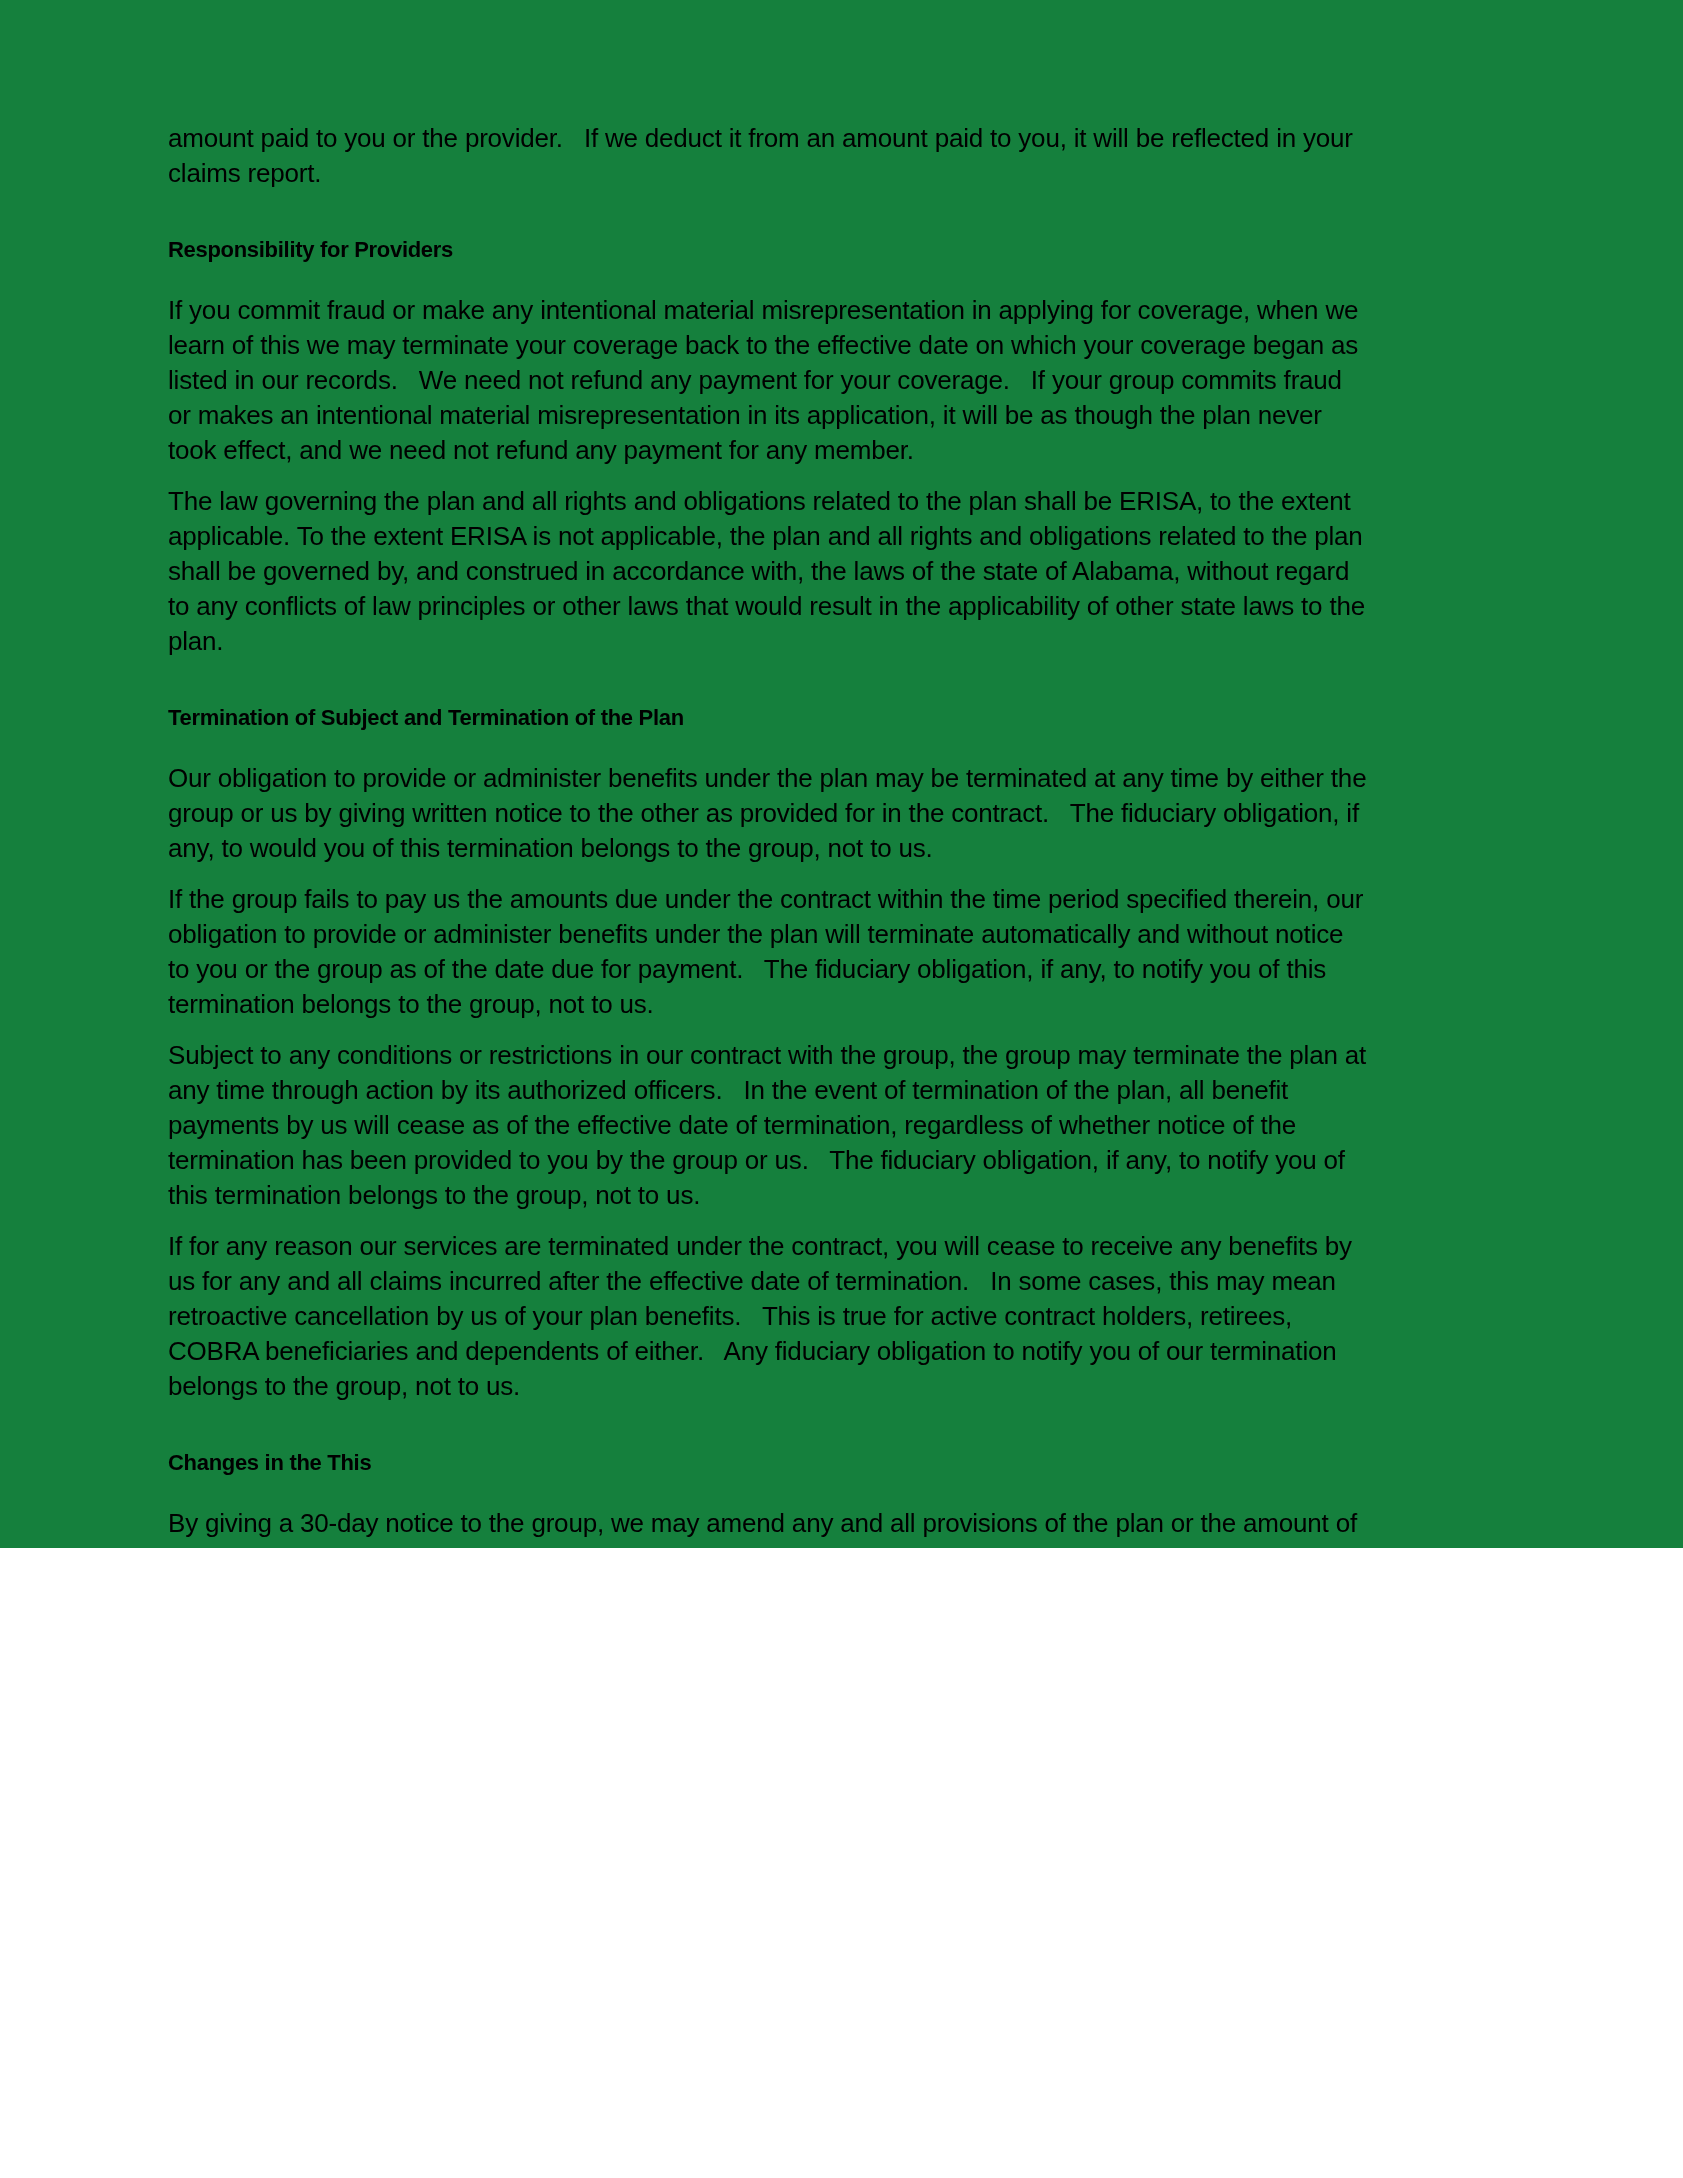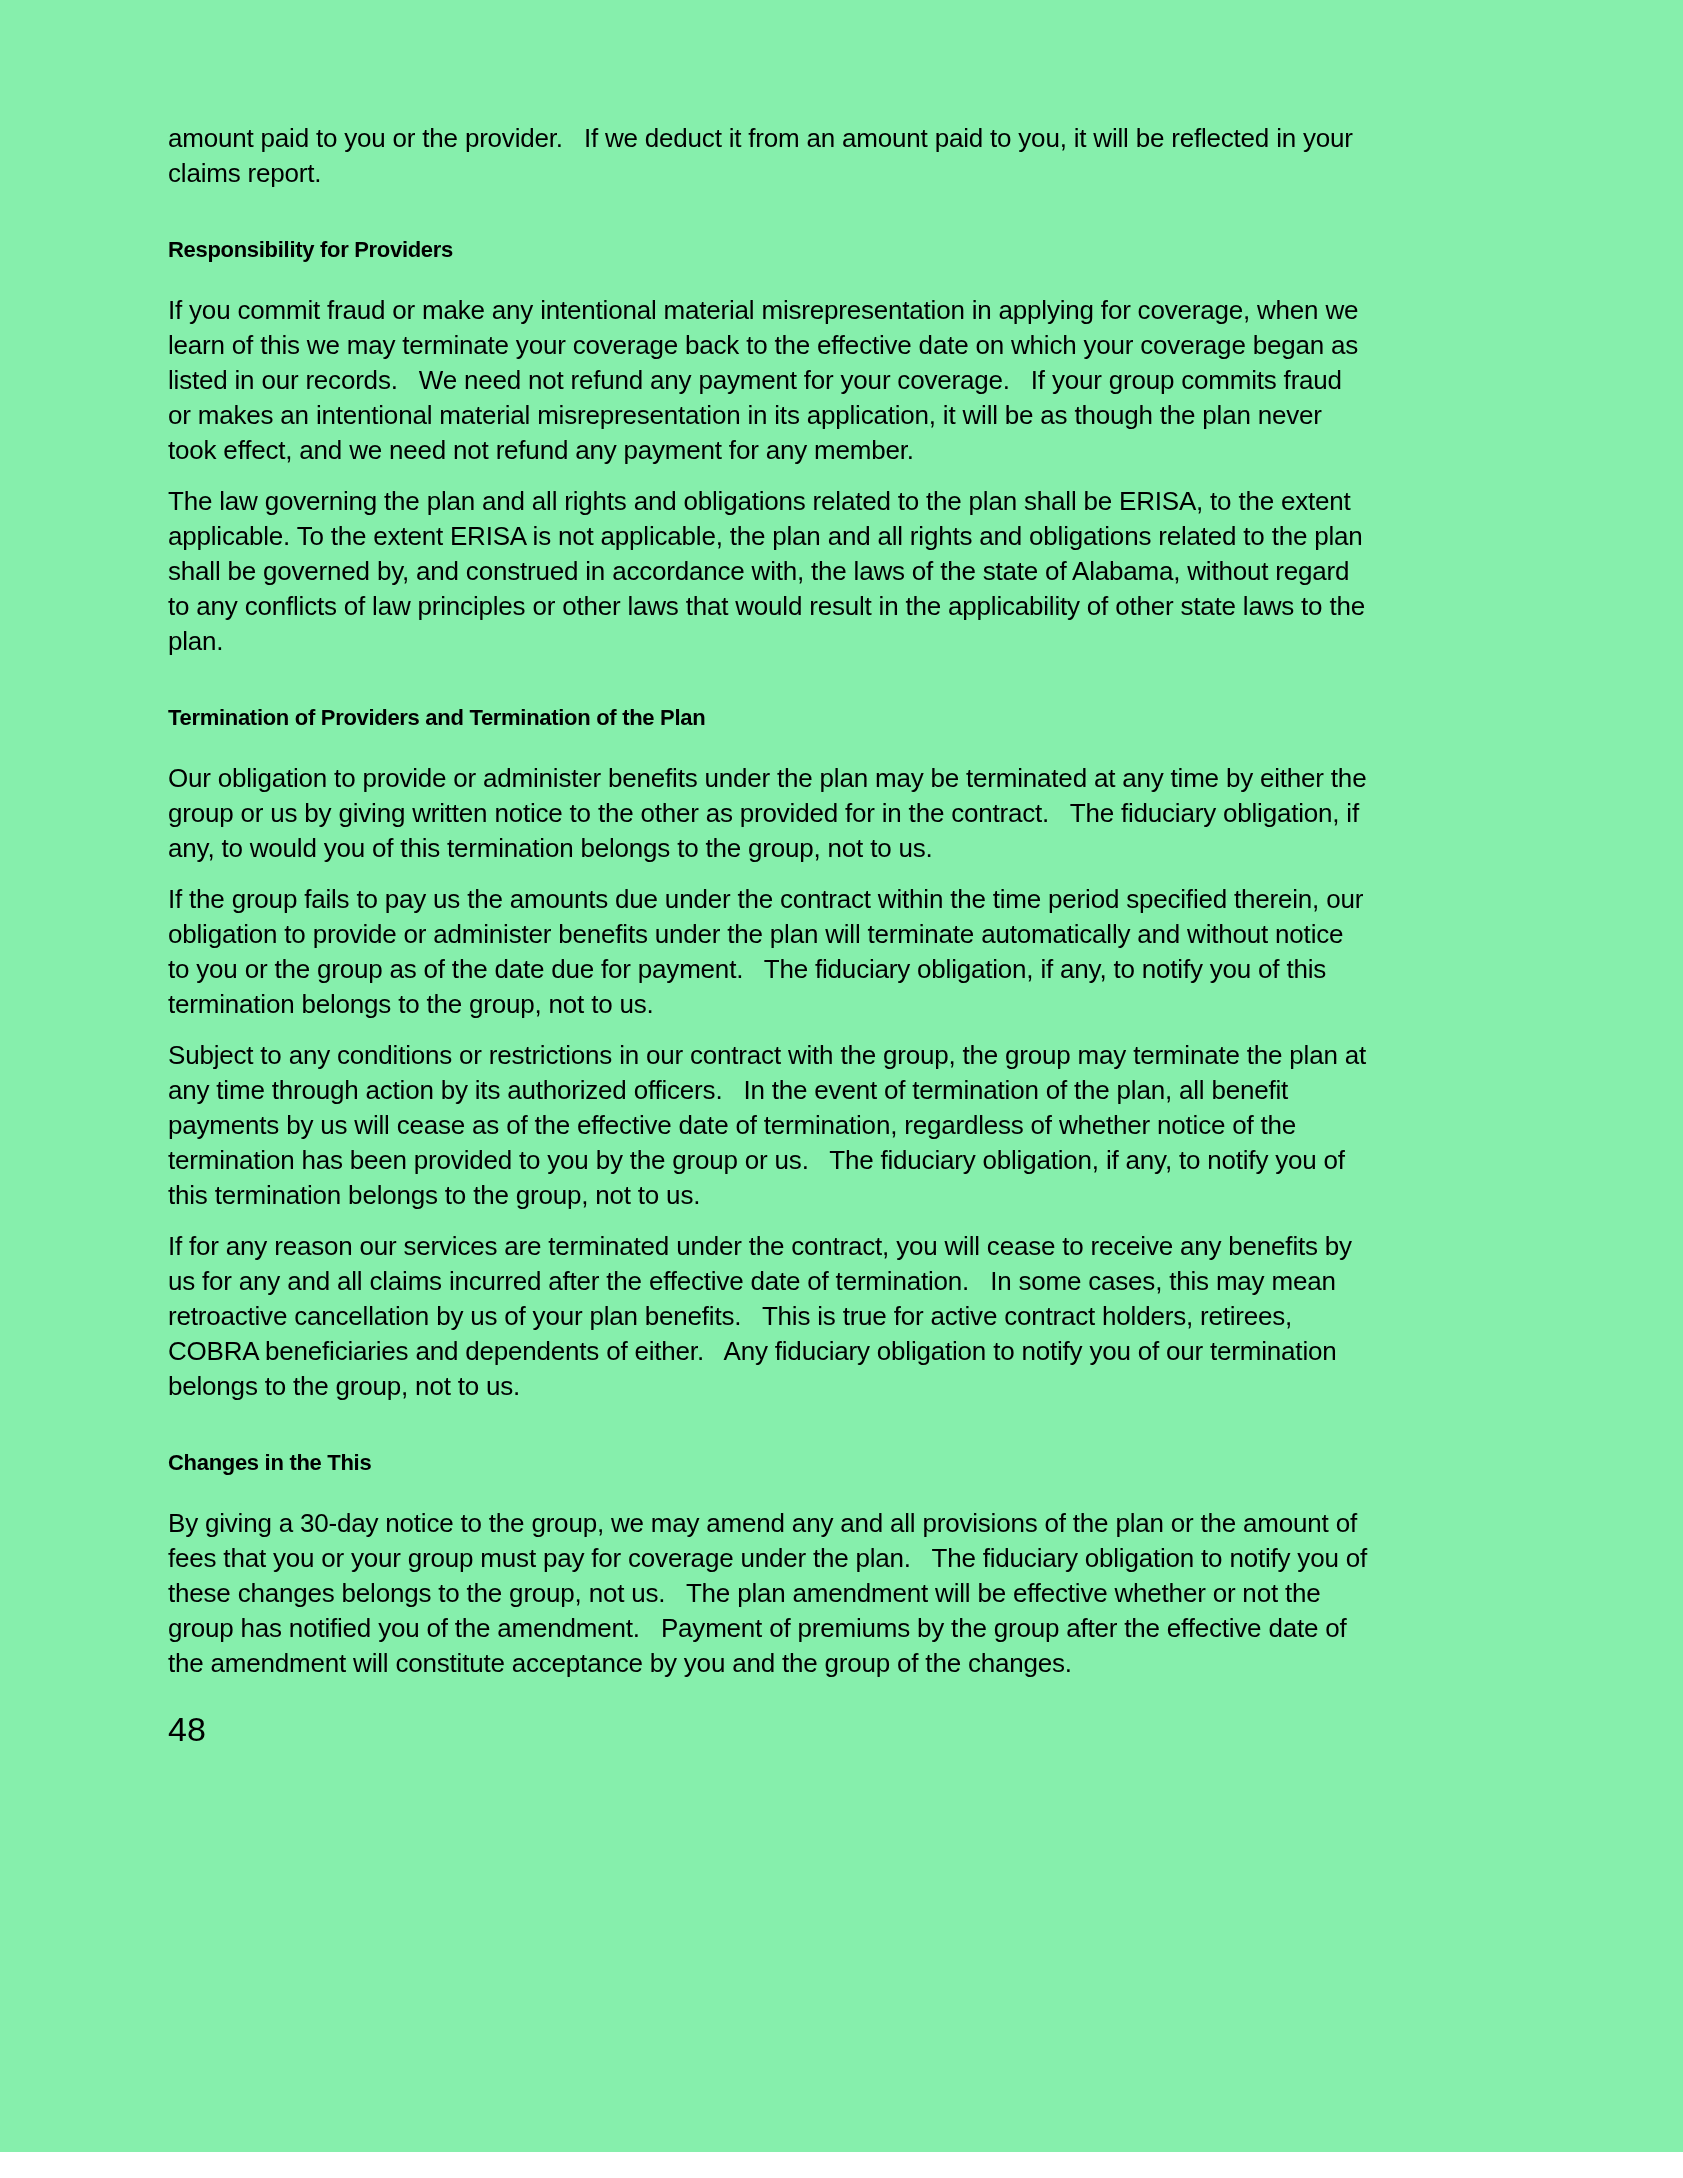--- a/index.html
+++ b/index.html
@@ -3,22 +3,22 @@
 <meta charset="utf-8">
 <style>
   html, body {
     margin: 0;
     padding: 0;
     background: #ffffff;
   }
   .page {
     position: relative;
     width: 1683px;
-    height: 2152px;
-    background: #86efac;
+    height: 1548px;
+    background: #15803d;
     color: #000000;
     font-family: "Liberation Sans", "DejaVu Sans", sans-serif;
     box-sizing: border-box;
     padding: 121px 11px 0 168px;
     overflow: hidden;
   }
   .content {
     width: 1297px;
   }
   p.body-text {
@@ -67,21 +67,21 @@
 
     <section>
       <p class="body-text">The law governing the plan and all rights and obligations related to the plan shall be ERISA, to the extent
 applicable. To the extent ERISA is not applicable, the plan and all rights and obligations related to the plan
 shall be governed by, and construed in accordance with, the laws of the state of Alabama, without regard
 to any conflicts of law principles or other laws that would result in the applicability of other state laws to the
 plan.</p>
     </section>
 
     <section>
-      <h2 class="section-heading">Termination of Providers and Termination of the Plan</h2>
+      <h2 class="section-heading">Termination of Subject and Termination of the Plan</h2>
       <p class="body-text">Our obligation to provide or administer benefits under the plan may be terminated at any time by either the
 group or us by giving written notice to the other as provided for in the contract.   The fiduciary obligation, if
 any, to would you of this termination belongs to the group, not to us.</p>
       <p class="body-text">If the group fails to pay us the amounts due under the contract within the time period specified therein, our
 obligation to provide or administer benefits under the plan will terminate automatically and without notice
 to you or the group as of the date due for payment.   The fiduciary obligation, if any, to notify you of this
 termination belongs to the group, not to us.</p>
       <p class="body-text">Subject to any conditions or restrictions in our contract with the group, the group may terminate the plan at
 any time through action by its authorized officers.   In the event of termination of the plan, all benefit
 payments by us will cease as of the effective date of termination, regardless of whether notice of the

